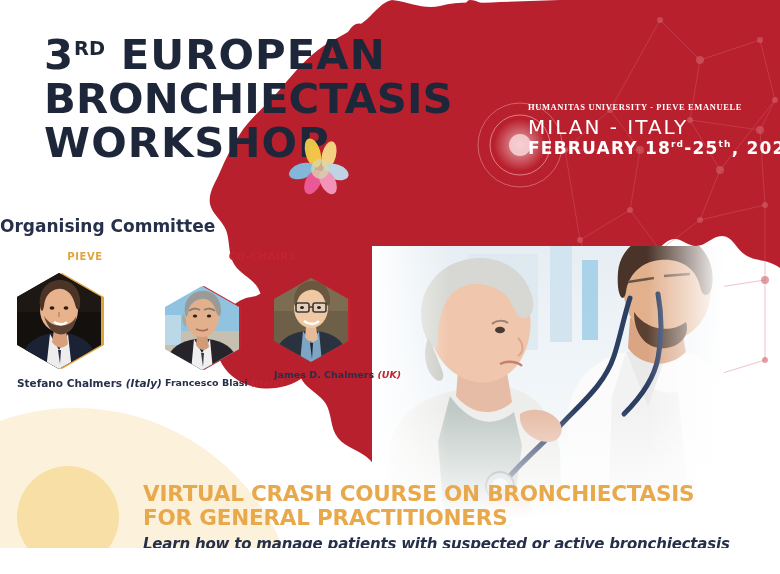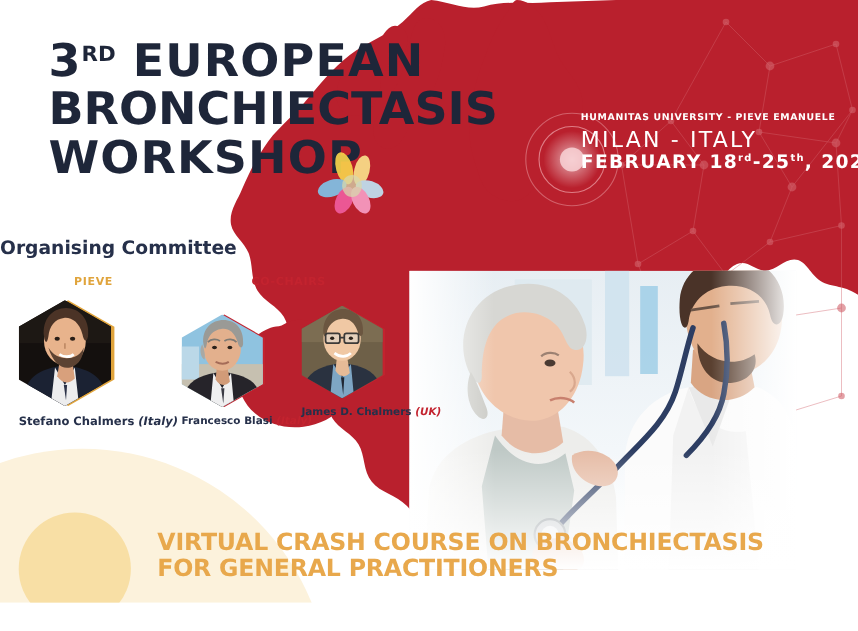--- a/index.html
+++ b/index.html
@@ -102,20 +102,21 @@
     width: 240px;
     color: #ffffff;
     font-family: "DejaVu Sans", sans-serif;
   }
   .venue-univ {
     font-size: 8.5px;
     letter-spacing: 0.6px;
     font-weight: bold;
     white-space: nowrap;
     margin-bottom: 5px;
+    font-family: Liberation Serif, serif;
   }
   .venue-city {
     font-size: 20px;
     font-weight: normal;
     letter-spacing: 2px;
     line-height: 1.05;
     white-space: nowrap;
   }
   .venue-date {
     font-size: 17px;
@@ -600,15 +601,16 @@
           <path d="M32,44 C37,48 43,48 47,44" stroke="#FFFFFF" stroke-width="2.4" fill="none"></path>
           <path d="M38,66 L41,66 L40,82 Z" fill="#1F2733"></path>
         </g>
       </svg>
     </div>
     <div class="person-name"><span>James D. Chalmers</span> <span class="country">(UK)</span></div>
   </div>
 
   <div class="course">
     <div class="course-title">VIRTUAL CRASH COURSE ON BRONCHIECTASIS FOR GENERAL PRACTITIONERS</div>
+    <div class="course-sub">Learn how to manage patients with suspected or active bronchiectasis</div>
   </div>
 
 </div>
 
 </body></html>

